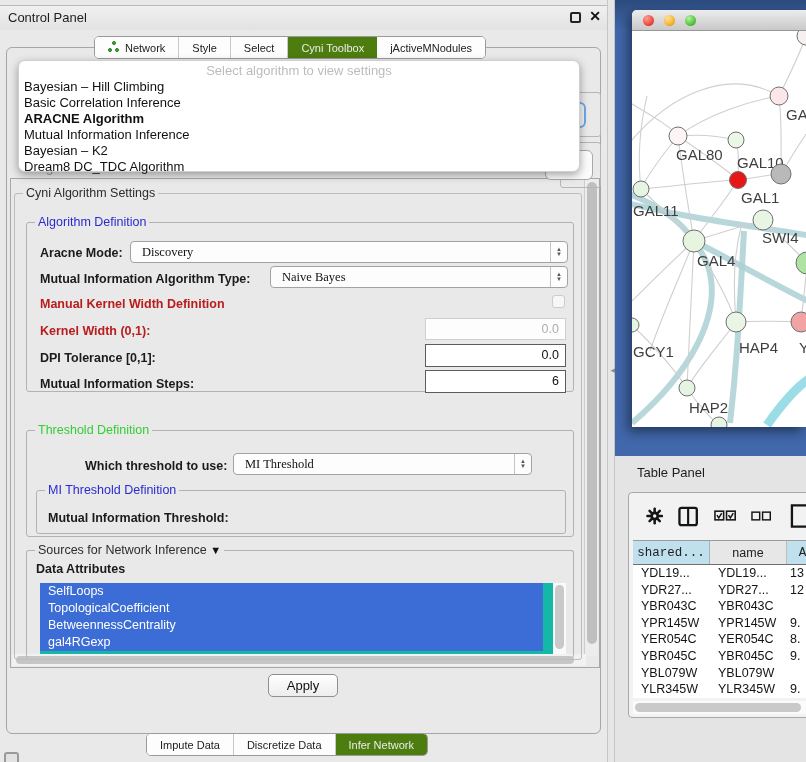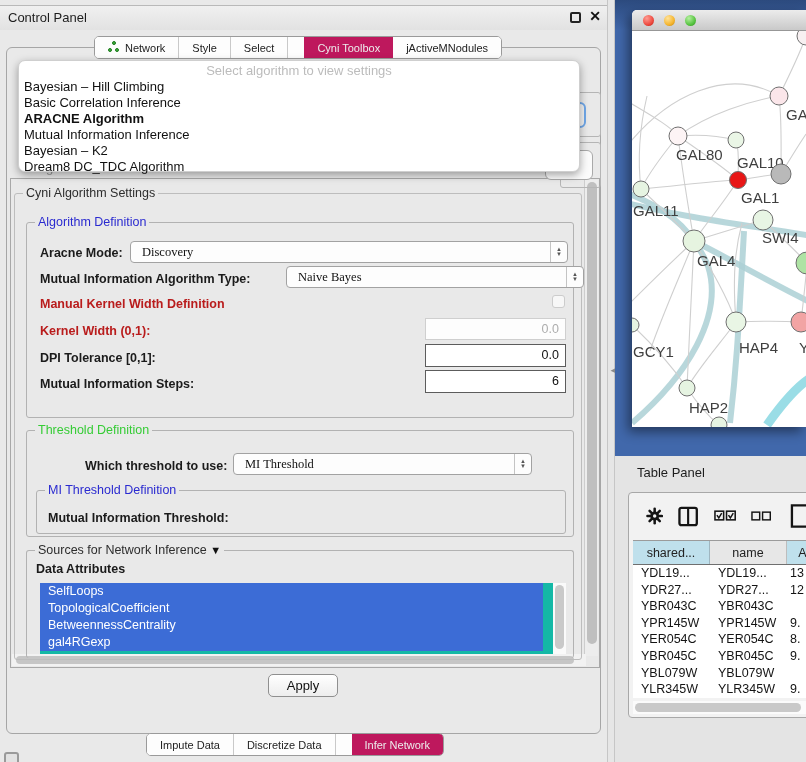--- a/index.html
+++ b/index.html
@@ -13,21 +13,21 @@
   #titlebar .title { position:absolute; left:8px; top:4px; font-size:13px; color:#1d1d1d; }
   #float-btn { position:absolute; right:26px; top:6px; width:11px; height:11px; border:2px solid #222; border-radius:2px; }
   #close-btn { position:absolute; right:6px; top:2px; font-size:14px; font-weight:bold; color:#111; }
 
   #content-frame { left:6px; top:47px; width:595px; height:687px; border:1px solid #a6a6a6; border-radius:6px; background:#e9e9e9; }
 
   
   #top-tabs { left:94px; top:36px; height:23px; display:flex; background:#fdfdfd; border:1px solid #9a9a9a; border-radius:5px; overflow:hidden; z-index:6; }
   .tab { display:flex; align-items:center; gap:5px; padding:0 13px; font-size:11px; color:#222; border-right:1px solid #c9c9c9; background:#fdfdfd; white-space:nowrap; }
   .tab:last-child { border-right:none; }
-  .tab.selected { background:#be185d; color:#ececec; border-right:none;margin-left:16px; }
+  .tab.selected { background:#4d7c0f; color:#ececec; border-right:none; }
   .net-icon { width:12px; height:13px; position:relative; }
   .net-icon i { position:absolute; border-radius:50%; background:#3fae3f; border:1px solid #1d7a1d; }
 
   
   #algo-popup { left:18px; top:60px; width:562px; height:112px; background:#ffffff; border:1px solid #cfcfcf; border-radius:7px; box-shadow:0 3px 9px rgba(0,0,0,.35); z-index:10; padding-top:2px; }
   #algo-popup .ph { text-align:center; color:#bcbcbc; font-size:13px; height:16px; }
   #algo-popup .item { font-size:13px; color:#111; padding-left:5px; height:16px; line-height:16px; white-space:nowrap; }
   #algo-popup .item.bold { font-weight:bold; }
 
   
@@ -86,21 +86,21 @@
   #light-green { left:53px; background:radial-gradient(circle at 35% 30%, #b5f0a0, #58c442 60%, #2e8f1c); }
   #net-canvas { position:absolute; left:0; top:21px; width:174px; height:396px; }
 
   
   #table-region { left:615px; top:456px; width:191px; height:306px; background:#e4e4e4; }
   #table-title { position:absolute; left:22px; top:9px; font-size:13px; color:#1d1d1d; }
   #table-frame { position:absolute; left:13px; top:36px; width:190px; height:226px; background:#f2f2f2; border:1px solid #a8a8a8; border-radius:4px; overflow:hidden; }
   #table-toolbar { position:absolute; left:0; top:0; width:100%; height:46px; display:flex; align-items:center; gap:15px; padding-left:17px; }
   #grid-head { position:absolute; left:4px; top:47px; width:186px; height:25px; display:flex; border-top:1px solid #9b9b9b; border-bottom:1.5px solid #6f6f6f; }
   .col-h { font-size:12.5px; color:#222; text-align:center; line-height:24px; border-right:1px solid #9fb6c0; overflow:hidden; }
-  .col-h.hl { background:#bfe0ec; }
+  .col-h.hl { background:#bfe0ec;font-family:Liberation Mono, monospace; }
   .col-h.plain { background:#e7e7e7; border-right:1px solid #bdbdbd; }
   #grid-body { position:absolute; left:4px; top:72px; width:186px; height:133px; background:#fff; overflow:hidden; }
   .trow { display:flex; height:16.6px; }
   .tcell { font-size:12.5px; color:#141414; line-height:16.5px; white-space:nowrap; overflow:hidden; }
   #table-hscroll { position:absolute; left:4px; top:208px; width:182px; height:13px; background:#fbfbfb; }
   #table-hthumb { position:absolute; left:2px; top:2px; width:166px; height:9px; background:#c9c9c9; border-radius:5px; }
 </style>
 </head>
 <body>
 
@@ -161,33 +161,33 @@
       </div>
     <div id="h-scroll">
         <div id="h-thumb"></div>
       </div>
   </div>
 
   <div class="abs group" style="left:14px; top:193px; width:568px; height:467px; border-color:#bdbdbd;">
     <span class="group-title gt-plain">Cyni Algorithm Settings</span>
   </div>
 
-  <div class="abs group" style="left:26px; top:222px; width:548px; height:196px;">
+  <div class="abs group" style="left:26px; top:222px; width:548px; height:170px;">
     <span class="group-title gt-blue">Algorithm Definition</span>
   </div>
   <span class="abs lbl" style="left:40px; top:246px;">Aracne Mode:</span>
   <div class="abs combo" style="left:130px; top:241px; width:438px; height:22px;">
     <span>Discovery</span>
     <span class="arrows">
         <span>▲</span>
         <span>▼</span>
       </span>
   </div>
   <span class="abs lbl" style="left:40px; top:272px;">Mutual Information Algorithm Type:</span>
-  <div class="abs combo" style="left:270px; top:266px; width:298px; height:22px;margin-left:16px;">
+  <div class="abs combo" style="left:270px; top:266px; width:298px; height:22px;">
     <span>Naive Bayes</span>
     <span class="arrows">
         <span>▲</span>
         <span>▼</span>
       </span>
   </div>
   <span class="abs lbl disabled" style="left:40px; top:297px;">Manual Kernel Width Definition</span>
   <span class="abs checkbox" style="left:552px; top:295px;"></span>
   <span class="abs lbl disabled" style="left:40px; top:324px;">Kernel Width (0,1):</span>
   <div class="abs field disabled" style="left:425px; top:318px; width:141px; height:22px;">0.0</div>

